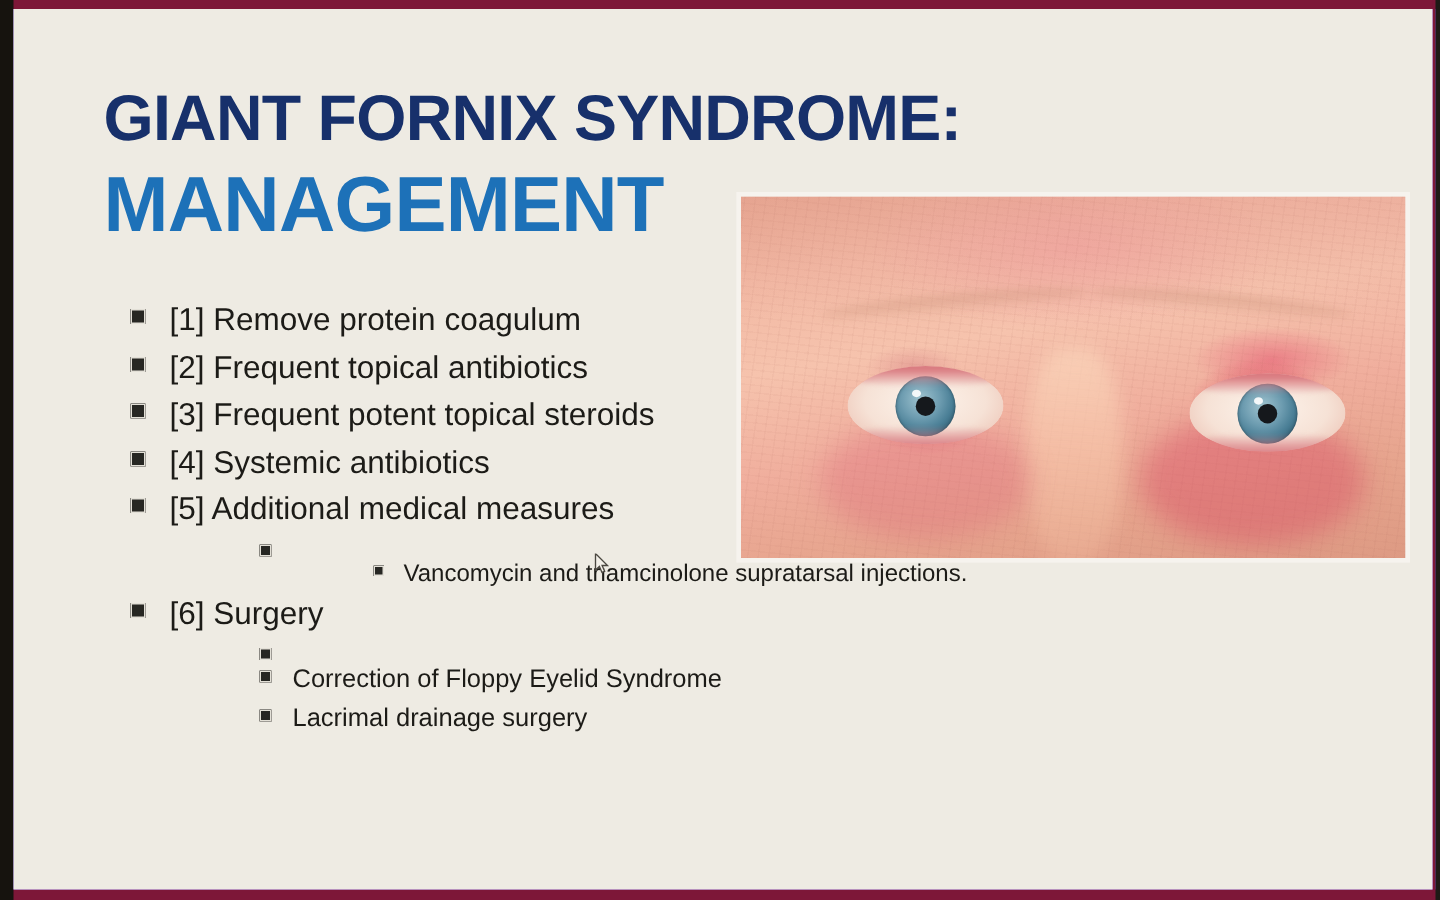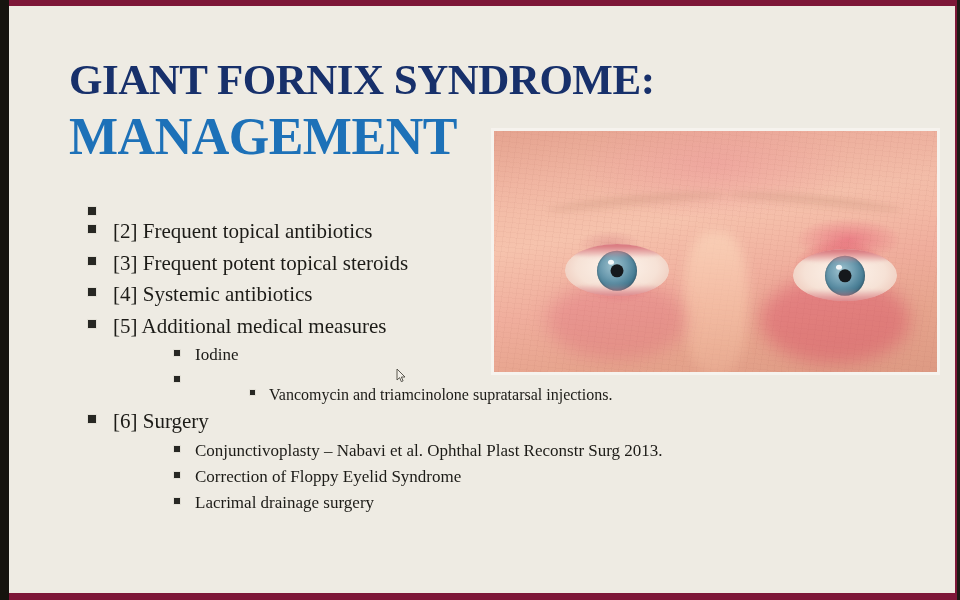--- a/index.html
+++ b/index.html
@@ -6,21 +6,20 @@
   body{
     width:960px;height:600px;
     background:#1a1814;
     font-family:"Liberation Sans", sans-serif;
     overflow:hidden;
   }
   .viewer{
     position:relative;
     width:960px;height:600px;
     background:#8b5cf6;
-    font-family:Liberation Serif, serif;
   }
   
   .gutter-left{
     position:absolute;left:0;top:0;width:9px;height:600px;
     background:#16130e;
   }
   .gutter-right{
     position:absolute;right:0;top:0;width:3px;height:600px;
     background:#1d1a16;
   }
@@ -234,55 +233,51 @@
           </div>
           <div class="lid-top"></div>
           <div class="lid-bot"></div>
         </div>
       </div>
     </div>
 
     <div class="content" id="bullet-list">
         <div class="row lvl1">
           <span class="bullet"></span>
+          <span class="txt">[1] Remove protein coagulum</span>
         </div>
         <div class="row lvl1">
           <span class="bullet"></span>
           <span class="txt">[2] Frequent topical antibiotics</span>
         </div>
         <div class="row lvl1">
           <span class="bullet"></span>
           <span class="txt">[3] Frequent potent topical steroids</span>
         </div>
         <div class="row lvl1">
           <span class="bullet"></span>
           <span class="txt">[4] Systemic antibiotics</span>
         </div>
         <div class="row lvl1">
           <span class="bullet"></span>
           <span class="txt">[5] Additional medical measures</span>
         </div>
         <div class="row lvl2">
           <span class="bullet"></span>
-          <span class="txt">Iodine</span>
-        </div>
-        <div class="row lvl2">
-          <span class="bullet"></span>
         </div>
         <div class="row lvl3">
           <span class="bullet"></span>
           <span class="txt">Vancomycin and triamcinolone supratarsal injections.</span>
         </div>
         <div class="row lvl1">
           <span class="bullet"></span>
           <span class="txt">[6] Surgery</span>
         </div>
         <div class="row lvl2">
           <span class="bullet"></span>
-          <span class="txt">Conjunctivoplasty – Nabavi et al. Ophthal Plast Reconstr Surg  2013.</span>
         </div>
         <div class="row lvl2">
           <span class="bullet"></span>
           <span class="txt">Correction of Floppy Eyelid Syndrome</span>
         </div>
         <div class="row lvl2">
           <span class="bullet"></span>
           <span class="txt">Lacrimal drainage surgery</span>
         </div>
       </div>

